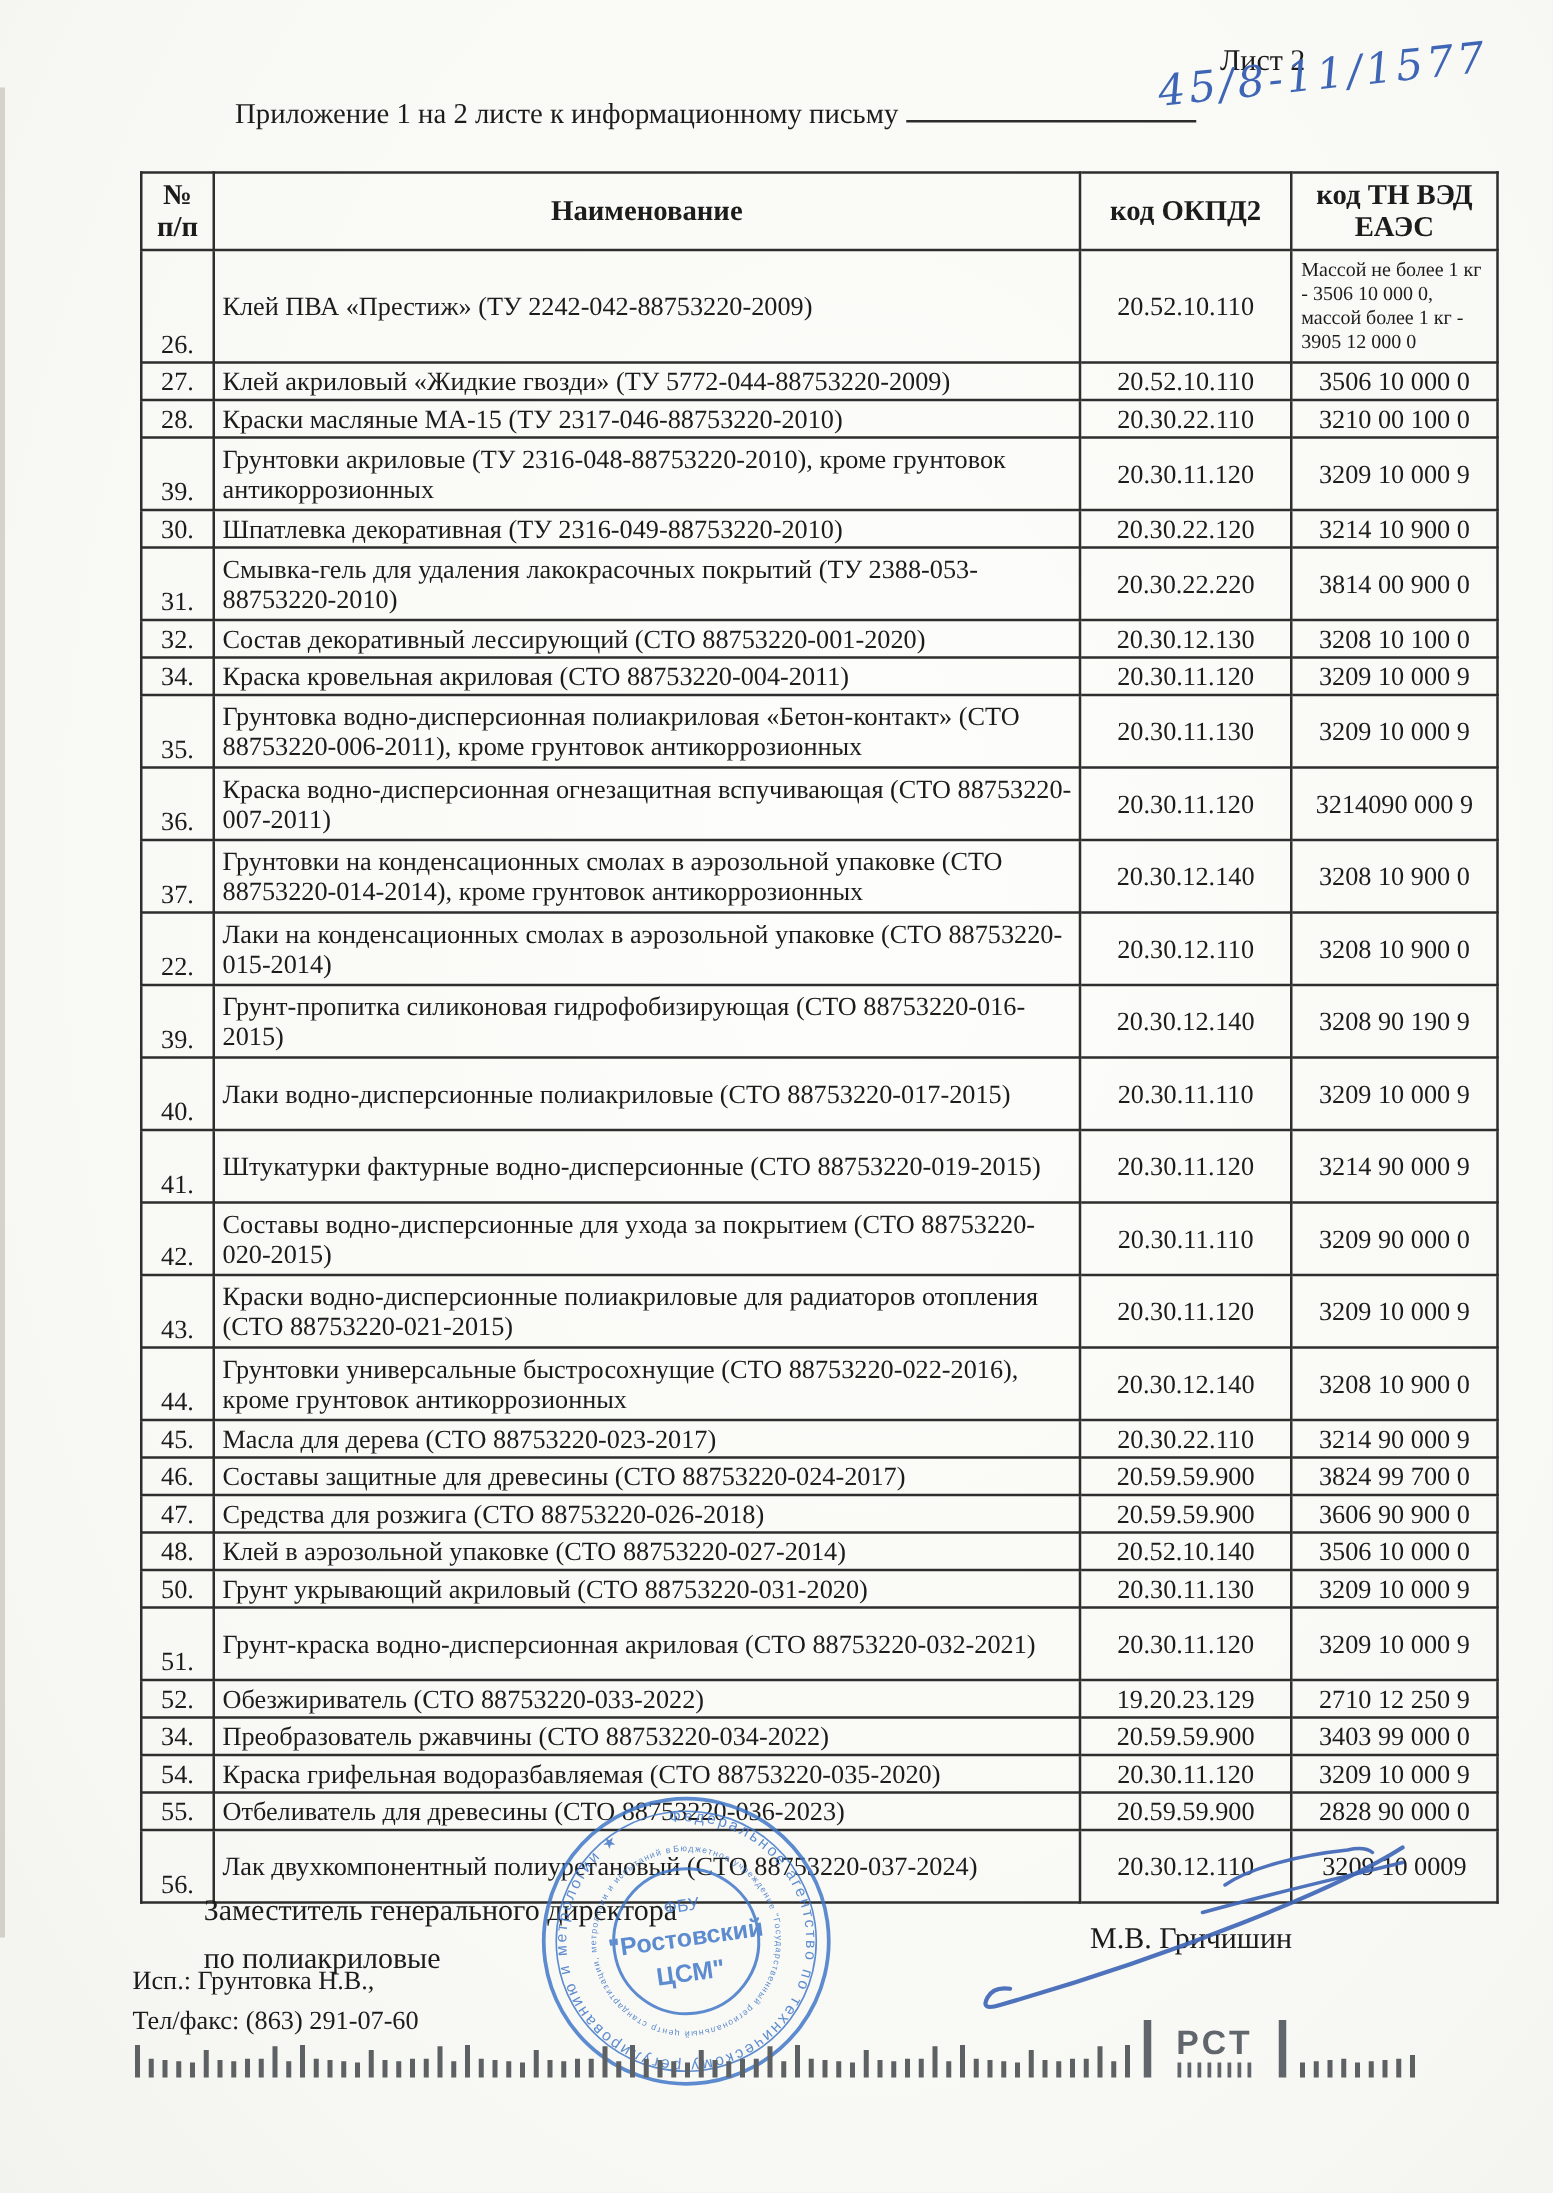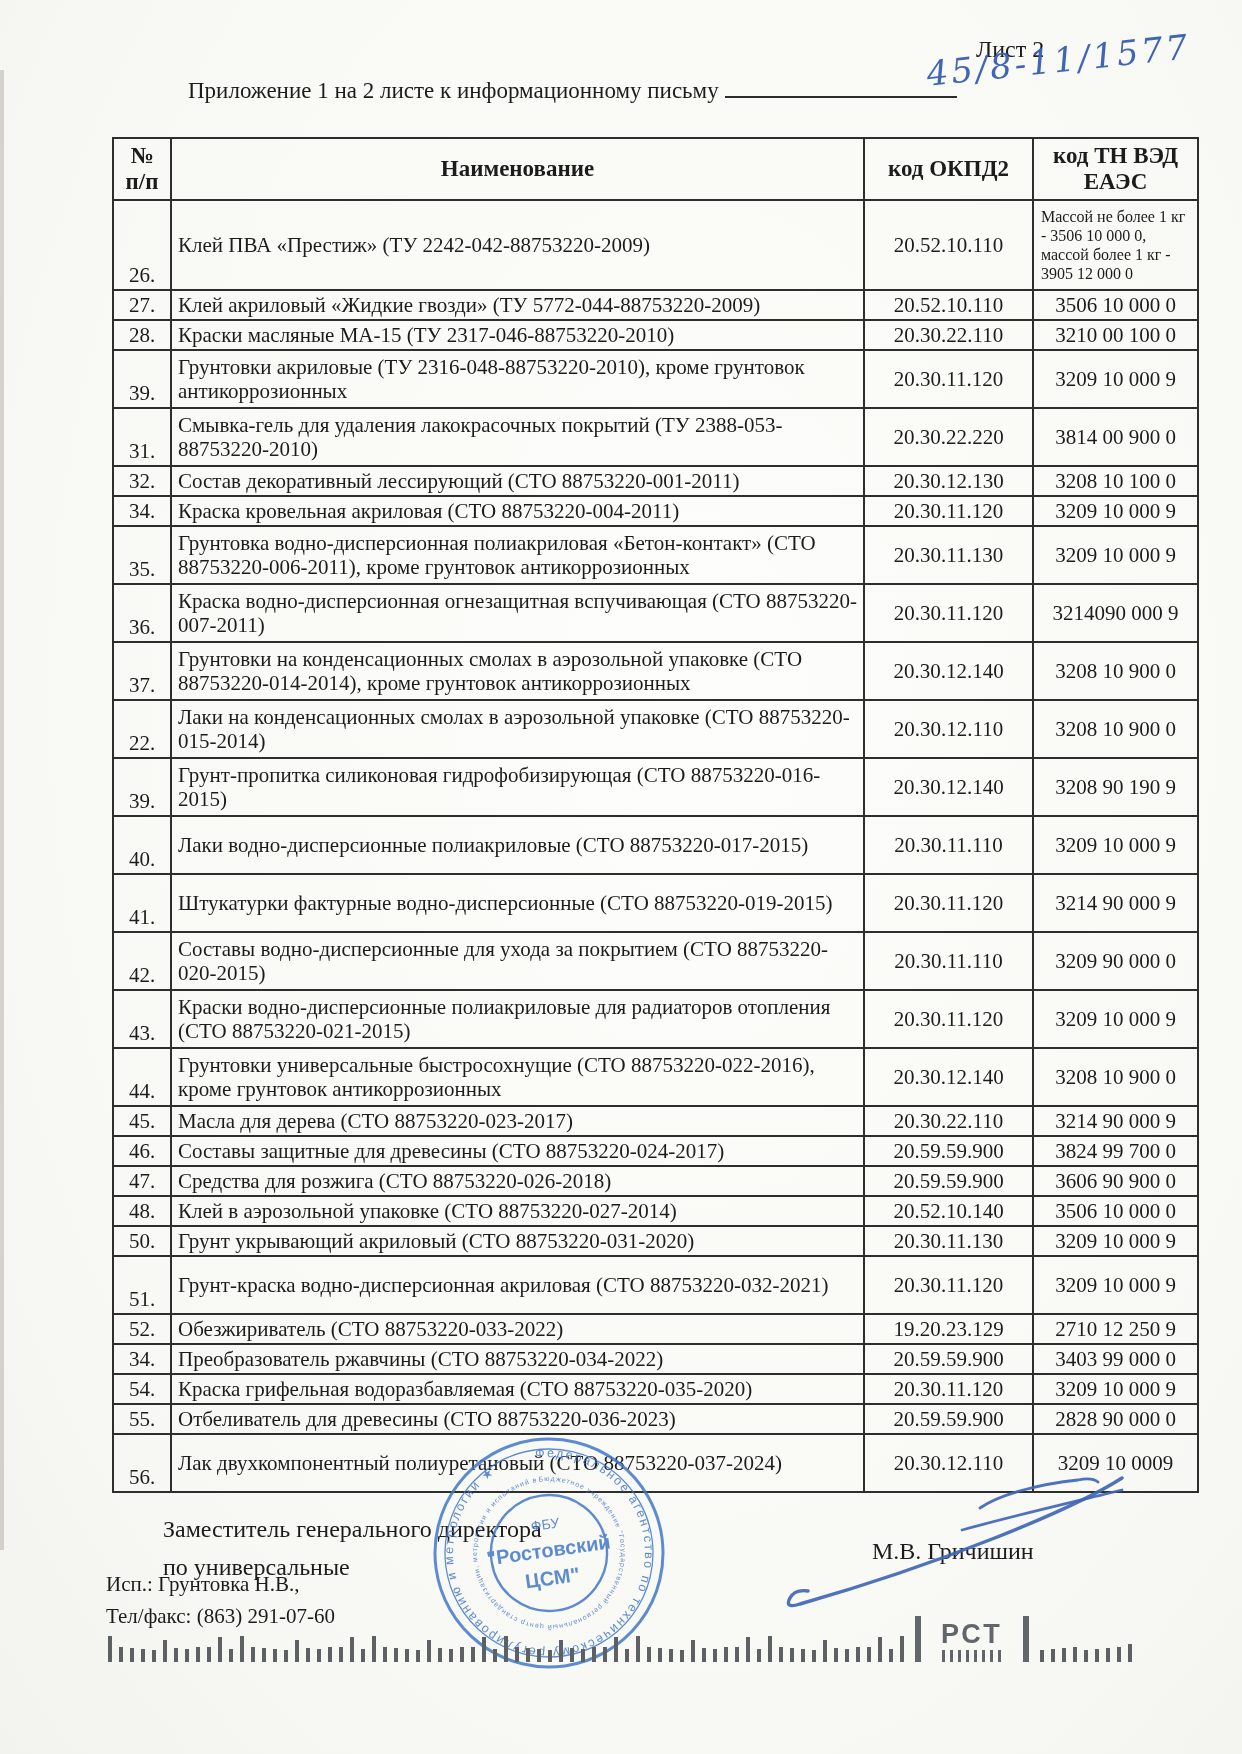--- a/index.html
+++ b/index.html
@@ -127,29 +127,35 @@
           <td class="cell-name">Краски масляные МА-15 (ТУ 2317-046-88753220-2010)</td>
           <td class="cell-okpd">20.30.22.110</td>
           <td class="cell-tnved">3210 00 100 0</td>
         </tr>
         <tr class="two-line">
           <td class="cell-num">39.</td>
           <td class="cell-name">Грунтовки акриловые (ТУ 2316-048-88753220-2010), кроме грунтовок антикоррозионных</td>
           <td class="cell-okpd">20.30.11.120</td>
           <td class="cell-tnved">3209 10 000 9</td>
         </tr>
+        <tr>
+          <td class="cell-num">30.</td>
+          <td class="cell-name">Шпатлевка декоративная (ТУ 2316-049-88753220-2010)</td>
+          <td class="cell-okpd">20.30.22.120</td>
+          <td class="cell-tnved">3214 10 900 0</td>
+        </tr>
         <tr class="two-line">
           <td class="cell-num">31.</td>
           <td class="cell-name">Смывка-гель для удаления лакокрасочных покрытий (ТУ 2388-053-88753220-2010)</td>
           <td class="cell-okpd">20.30.22.220</td>
           <td class="cell-tnved">3814 00 900 0</td>
         </tr>
         <tr>
           <td class="cell-num">32.</td>
-          <td class="cell-name">Состав декоративный лессирующий (СТО 88753220-001-2011)</td>
+          <td class="cell-name">Состав декоративный лессирующий (СТО 88753220-001-2020)</td>
           <td class="cell-okpd">20.30.12.130</td>
           <td class="cell-tnved">3208 10 100 0</td>
         </tr>
         <tr>
           <td class="cell-num">34.</td>
           <td class="cell-name">Краска кровельная акриловая (СТО 88753220-004-2011)</td>
           <td class="cell-okpd">20.30.11.120</td>
           <td class="cell-tnved">3209 10 000 9</td>
         </tr>
         <tr class="two-line">
@@ -275,21 +281,21 @@
         <tr class="two-line">
           <td class="cell-num">56.</td>
           <td class="cell-name">Лак двухкомпонентный полиуретановый (СТО 88753220-037-2024)</td>
           <td class="cell-okpd">20.30.12.110</td>
           <td class="cell-tnved">3209 10 0009</td>
         </tr>
       </tbody>
   </table>
 
   <div class="sig-line1">Заместитель генерального директора</div>
-  <div class="sig-line2">по универсальные</div>
+  <div class="sig-line2">по полиакриловые</div>
   <div class="signer-name">М.В. Гричишин</div>
   <div class="executor">Исп.: Грунтовка Н.В.,</div>
   <div class="phone">Тел/факс: (863) 291-07-60</div>
 
   <svg class="stamp" viewBox="-121 -121 242 242">
     <circle r="114" stroke-width="3"></circle>
     <circle r="104" stroke-width="1.3"></circle>
     <circle r="58" stroke-width="2.4"></circle>
     <defs>
       <path id="ringO" d="M 0,-96 A 96,96 0 1,1 -0.01,-96"></path>

